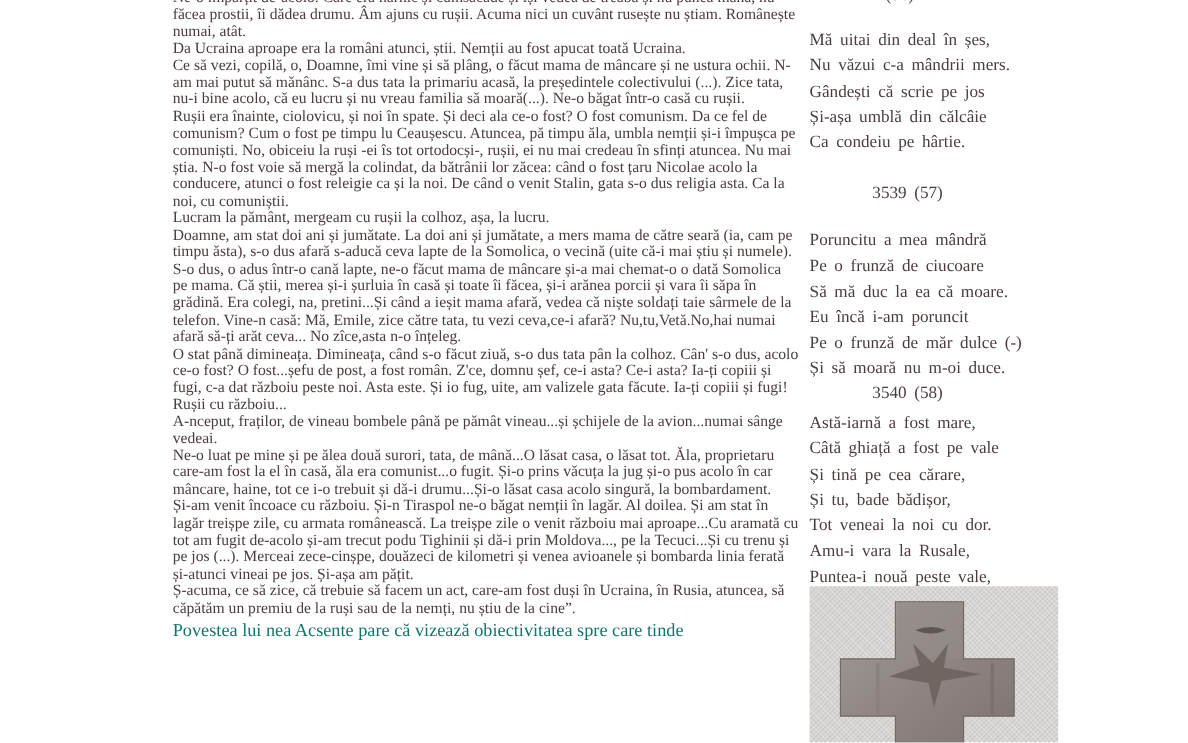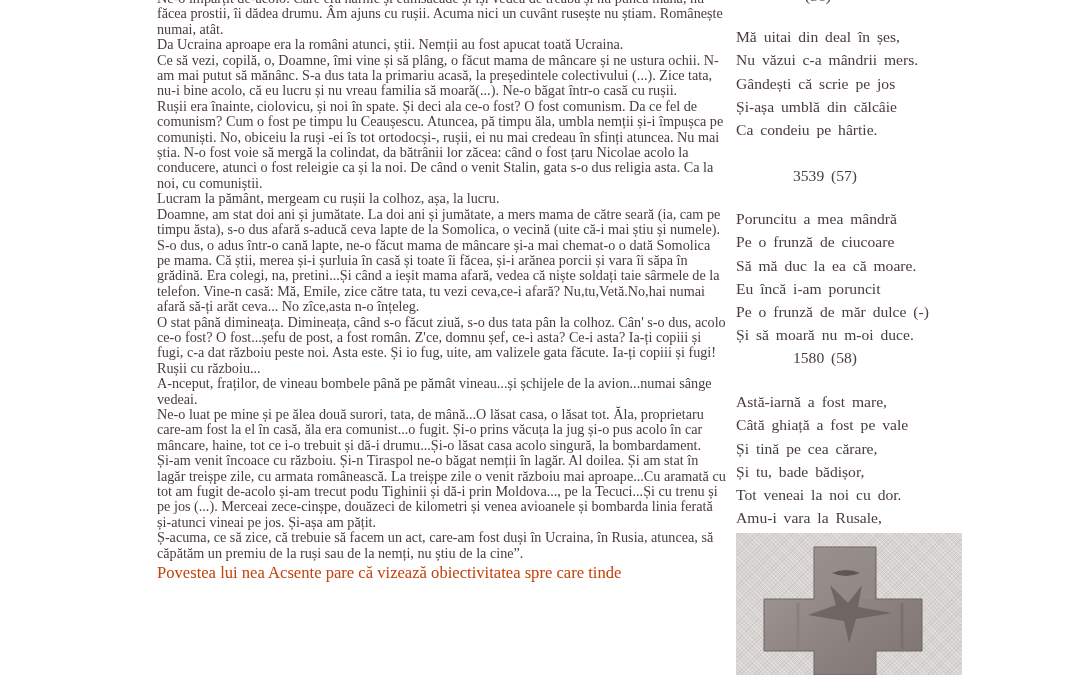--- a/index.html
+++ b/index.html
@@ -9,21 +9,21 @@
     font-family:"Liberation Serif","DejaVu Serif",serif;
     color:#4a3c3c;
   }
   .prose {
     position:absolute; left:157px; top:-9px; width:570px;
     font-size:14.2px; line-height:15.4px;
   }
   .prose p { margin:0; }
   .prose .gap { margin-top:0; }
   .prose .lead {
-    font-size:16.6px; line-height:19px; margin-top:2px; color:#c2410c;
+    font-size:16.6px; line-height:19px; margin-top:2px; color:#0f766e;
   }
   .verse-col {
     position:absolute; left:733px; top:0; width:250px;
     font-size:15.6px; line-height:20.3px; word-spacing:3px;
   }
   .cut-heading { position:absolute; top:-14px; left:72px; font-size:15.6px; }
   .stanza { position:absolute; left:0; }
   .stanza p { margin:3px; white-space:nowrap; }
   .num { position:absolute; left:60px; font-size:15.6px; }
   .figure {
@@ -68,23 +68,23 @@
 
   <div class="stanza" style="top:206px;">
     <p>Poruncitu a mea mândră</p>
     <p>Pe o frunză de ciucoare</p>
     <p>Să mă duc la ea că moare.</p>
     <p>Eu încă i-am poruncit</p>
     <p>Pe o frunză de măr dulce (-)</p>
     <p>Și să moară nu m-oi duce.</p>
   </div>
 
-  <div class="num" style="top:348px;">1580 (58)</div>
+  <div class="num" style="top:348px;">3540 (58)</div>
 
-  <div class="stanza" style="top:389px;">
+  <div class="stanza" style="top:372px;">
     <p>Astă-iarnă a fost mare,</p>
     <p>Câtă ghiață a fost pe vale</p>
     <p>Și tină pe cea cărare,</p>
     <p>Și tu, bade bădișor,</p>
     <p>Tot veneai la noi cu dor.</p>
     <p>Amu-i vara la Rusale,</p>
     <p>Puntea-i nouă peste vale,</p>
   </div>
 </div>
 

